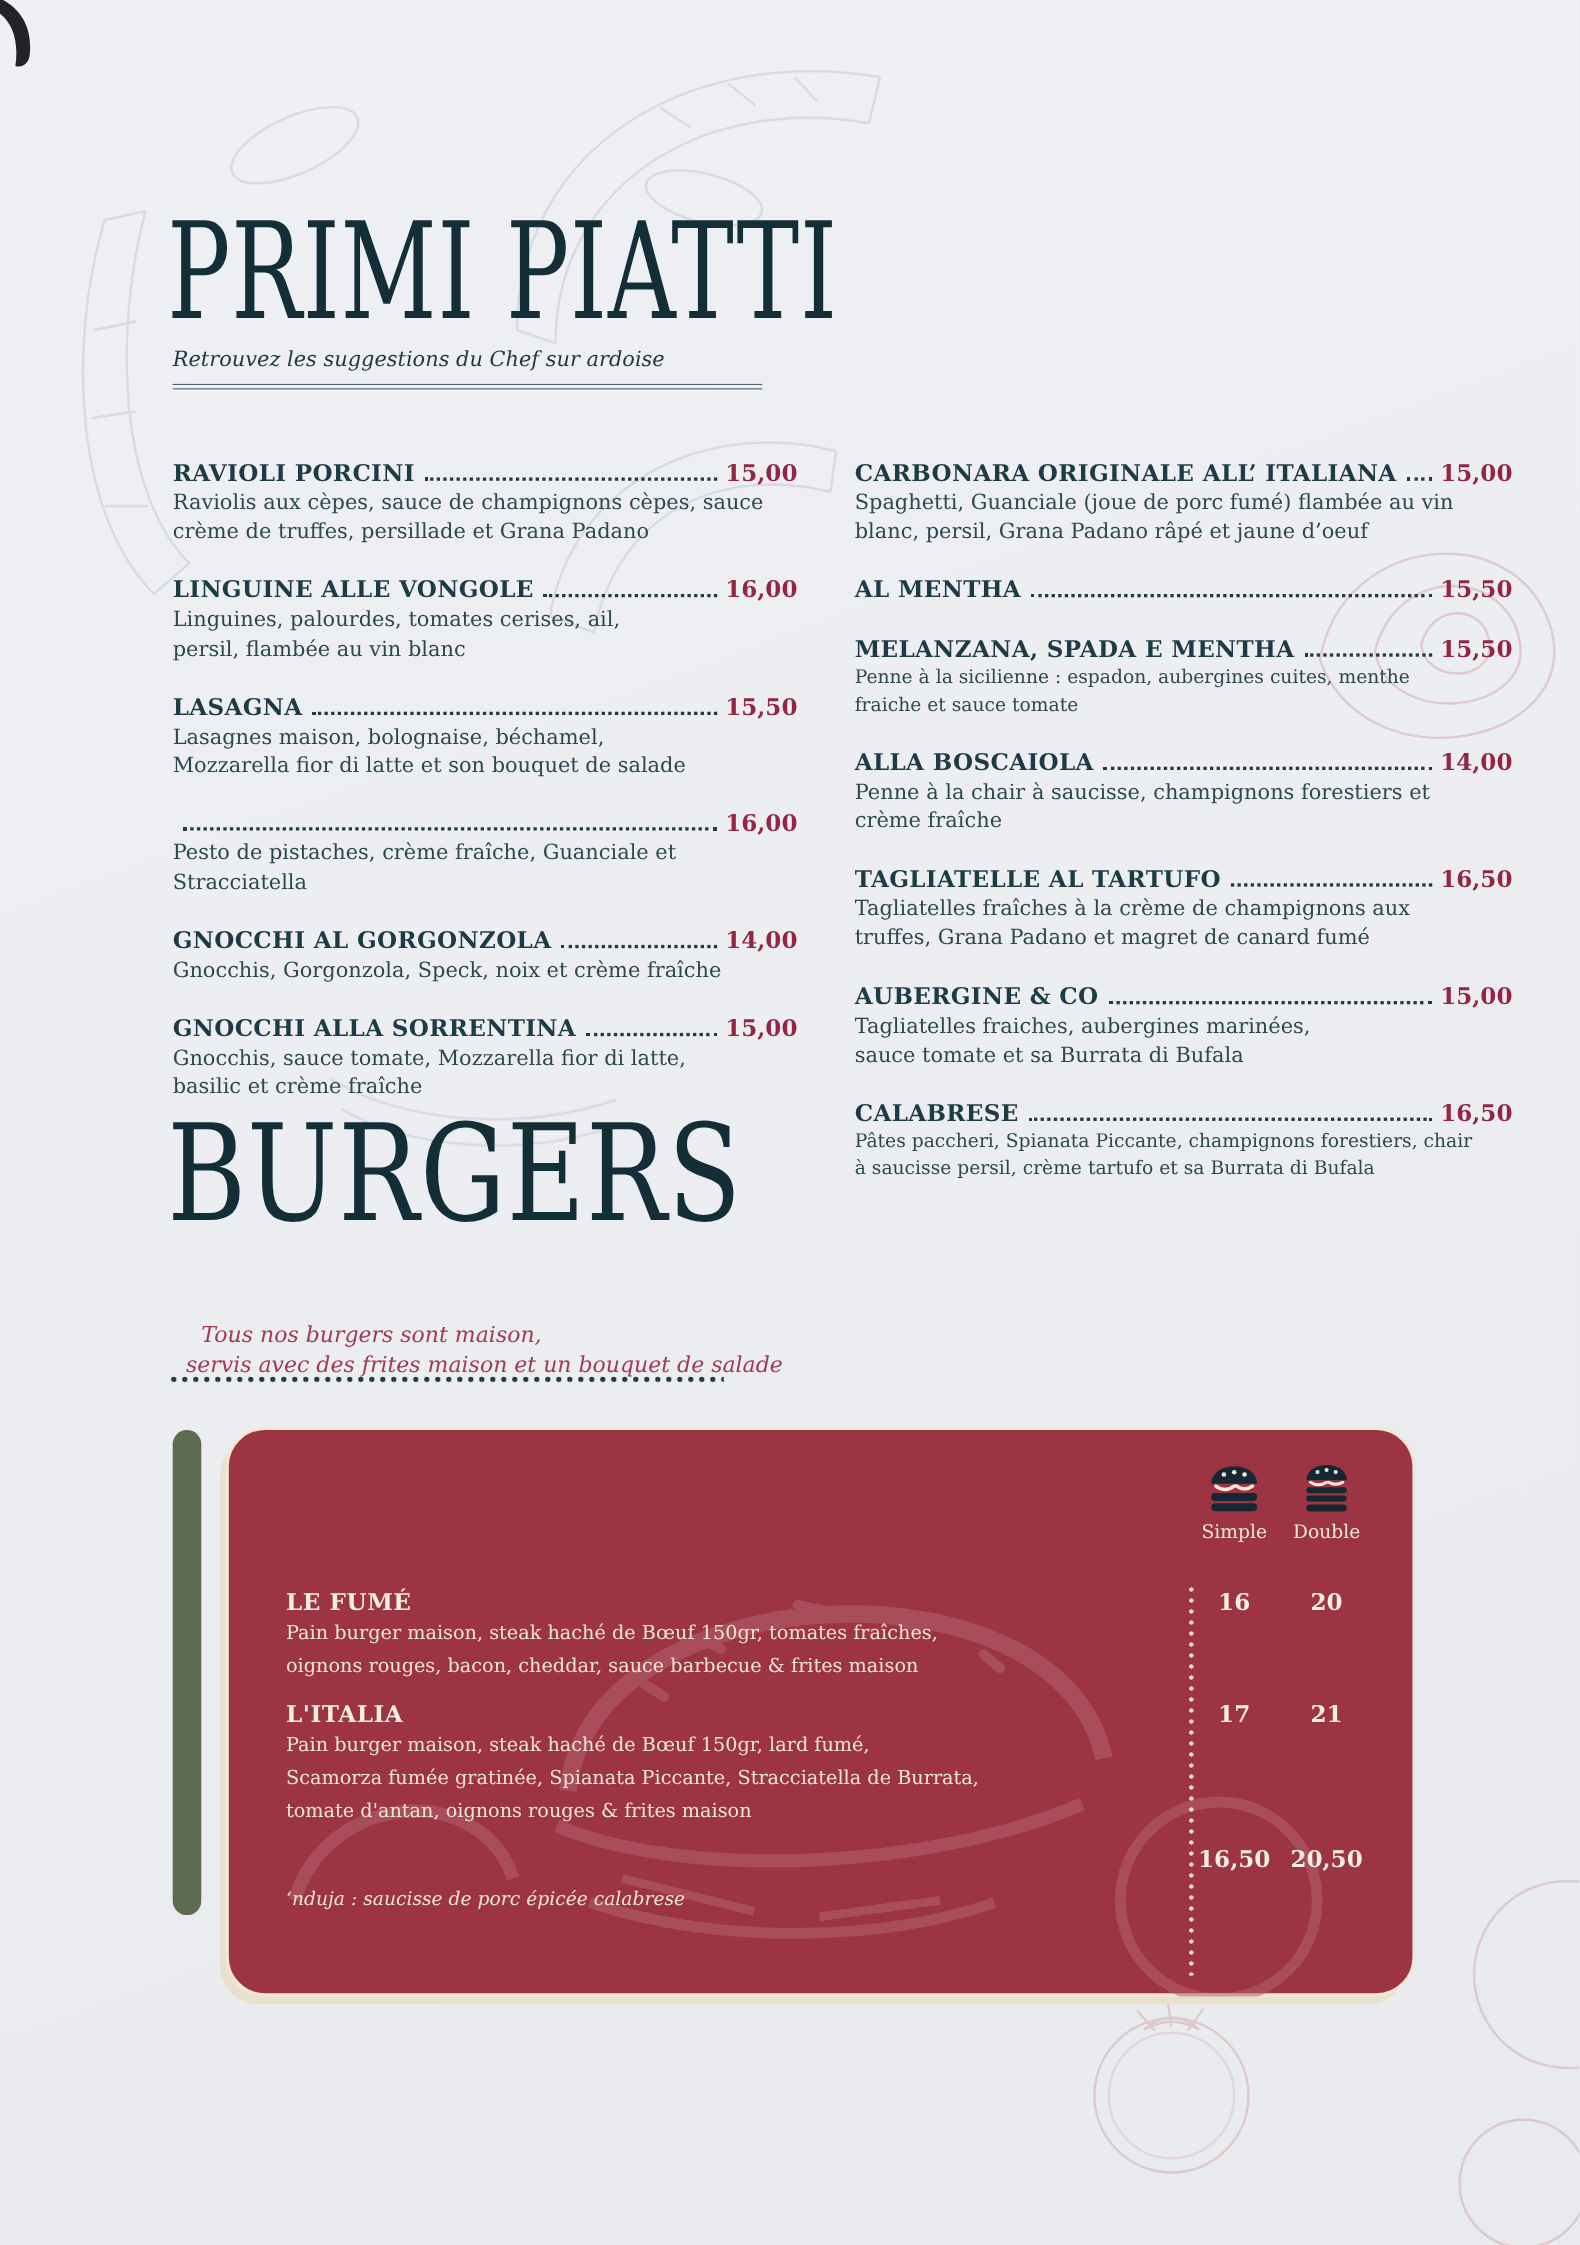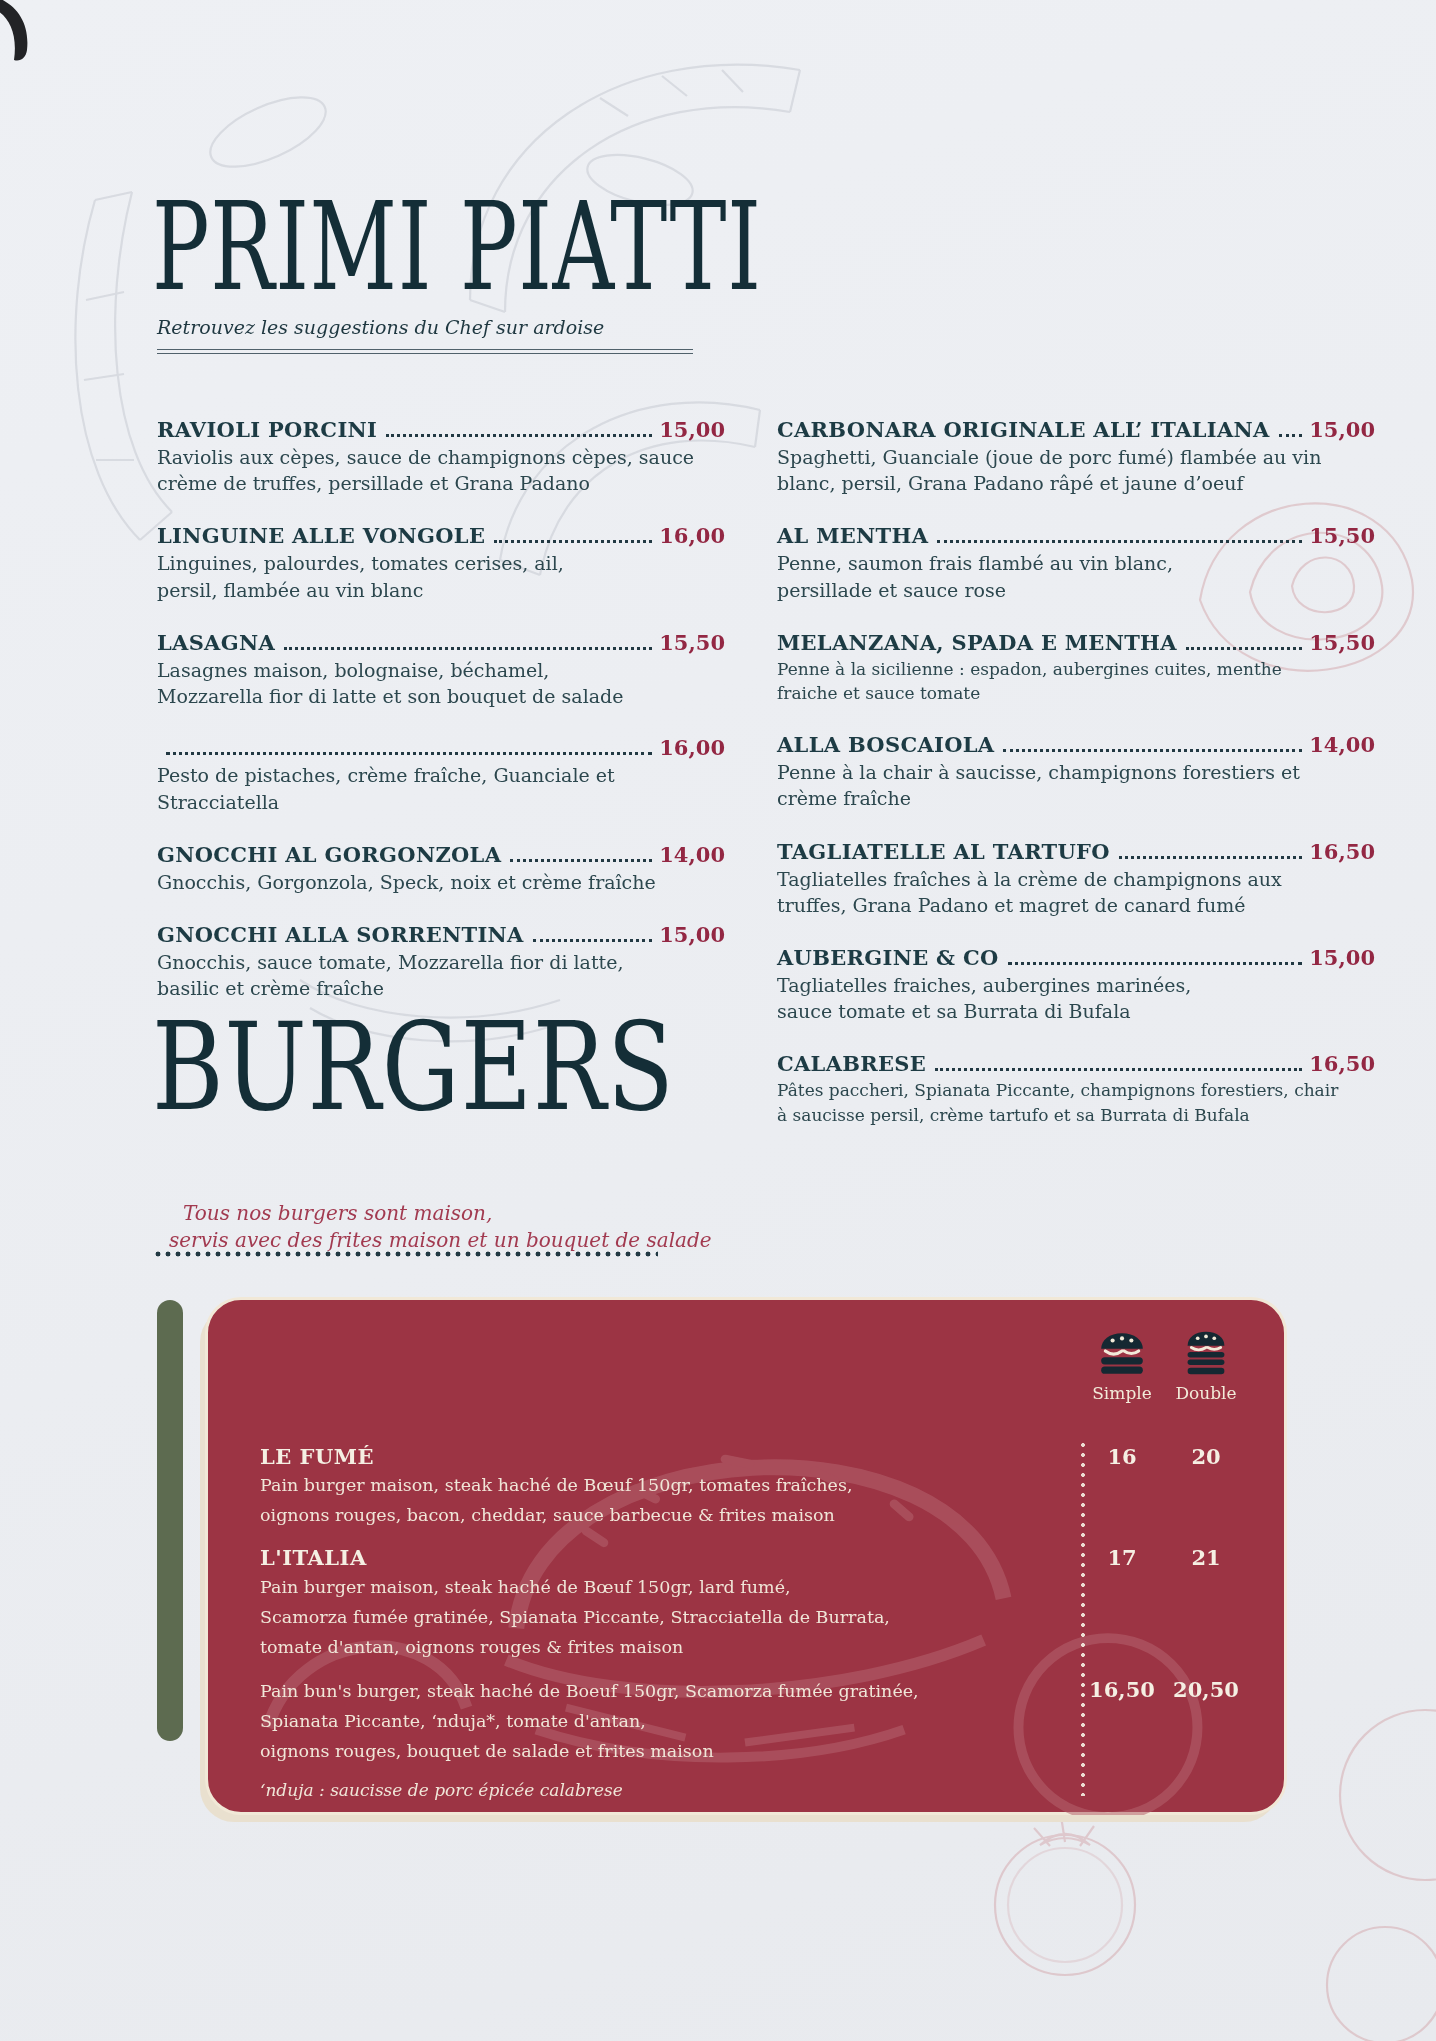--- a/index.html
+++ b/index.html
@@ -167,22 +167,20 @@
     </div>
     <p class="pasta-desc">Spaghetti, Guanciale (joue de porc fumé) flambée au vin
 blanc, persil, Grana Padano râpé et jaune d’oeuf</p>
   </div>
         <div class="pasta-item">
     <div class="pasta-line">
       <span class="pasta-name">AL MENTHA</span>
       <span class="leader"></span>
       <span class="pasta-price">15,50</span>
     </div>
-    <p class="pasta-desc">Penne, saumon frais flambé au vin blanc,
-persillade et sauce rose</p>
   </div>
         <div class="pasta-item">
     <div class="pasta-line">
       <span class="pasta-name">MELANZANA, SPADA E MENTHA</span>
       <span class="leader"></span>
       <span class="pasta-price">15,50</span>
     </div>
     <p class="pasta-desc small">Penne à la sicilienne : espadon, aubergines cuites, menthe
 fraiche et sauce tomate</p>
   </div>
@@ -305,23 +303,20 @@
 Scamorza fumée gratinée, Spianata Piccante, Stracciatella de Burrata,
 tomate d'antan, oignons rouges &amp; frites maison</p>
     </div>
     <div class="burger-prices">
       <span class="bp">17</span>
       <span class="bp">21</span>
     </div>
   </div>
         <div class="burger-row">
     <div class="burger-info">
-      <p class="burger-desc">Pain bun's burger, steak haché de Boeuf 150gr, Scamorza fumée gratinée,
-Spianata Piccante, ‘nduja*, tomate d'antan,
-oignons rouges, bouquet de salade et frites maison</p>
     </div>
     <div class="burger-prices">
       <span class="bp">16,50</span>
       <span class="bp">20,50</span>
     </div>
   </div>
       </div>
 
     <p class="footnote">‘nduja : saucisse de porc épicée calabrese</p>
     <div class="v-dots"></div>

